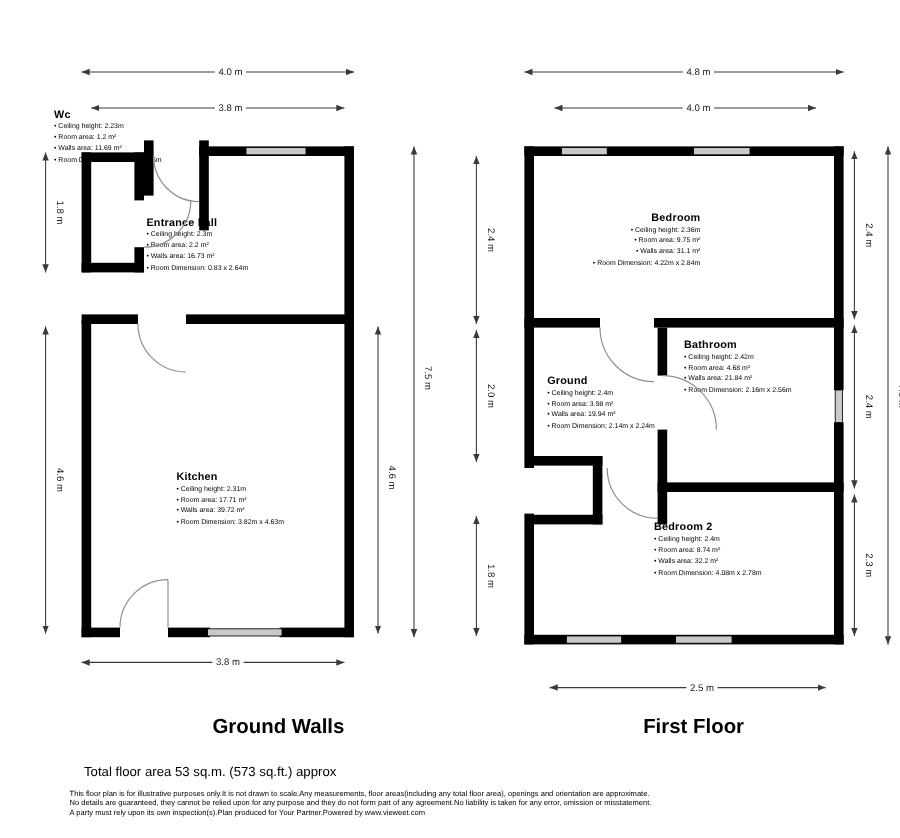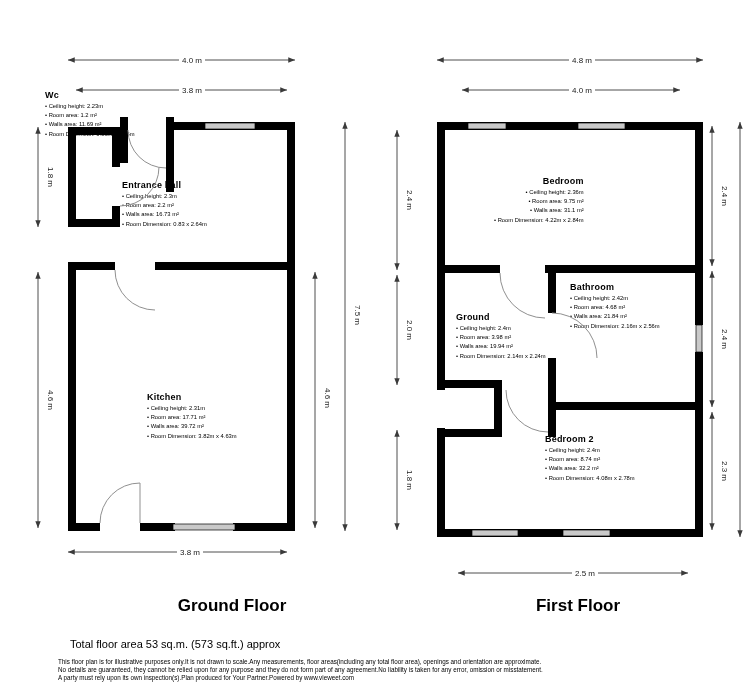--- a/index.html
+++ b/index.html
@@ -196,21 +196,21 @@
     <span class="dim-label vert" style="left:397px;top:330px;">2.0 m</span>
     <span class="dim-label vert" style="left:397px;top:480px;">1.8 m</span>
     <span class="dim-label vert" style="left:712px;top:196px;">2.4 m</span>
     <span class="dim-label vert" style="left:712px;top:339px;">2.4 m</span>
     <span class="dim-label vert" style="left:712px;top:471px;">2.3 m</span>
     <span class="dim-label vert" style="left:740px;top:330px;">7.8 m</span>
     <span class="dim-label" style="left:573px;top:573px;">2.5 m</span>
   </div>
 
   <div class="layer" id="titles">
-    <div class="floor-title" style="left:122px;top:596px;">Ground Floor</div>
+    <div class="floor-title" style="left:122px;top:596px;">Ground Walls</div>
     <div class="floor-title" style="left:468px;top:596px;">First Floor</div>
     <div class="total-area">Total floor area 53 sq.m. (573 sq.ft.) approx</div>
     <div class="disclaimer" style="top:658px;">This floor plan is for illustrative purposes only.It is not drawn to scale.Any measurements, floor areas(including any total floor area), openings and orientation are approximate.</div>
     <div class="disclaimer" style="top:666px;">No details are guaranteed, they cannot be relied upon for any purpose and they do not form part of any agreement.No liability is taken for any error, omission or misstatement.</div>
     <div class="disclaimer" style="top:674px;">A party must rely upon its own inspection(s).Plan produced for Your Partner.Powered by www.vieweet.com</div>
   </div>
 
 </div>
 
 </body></html>

